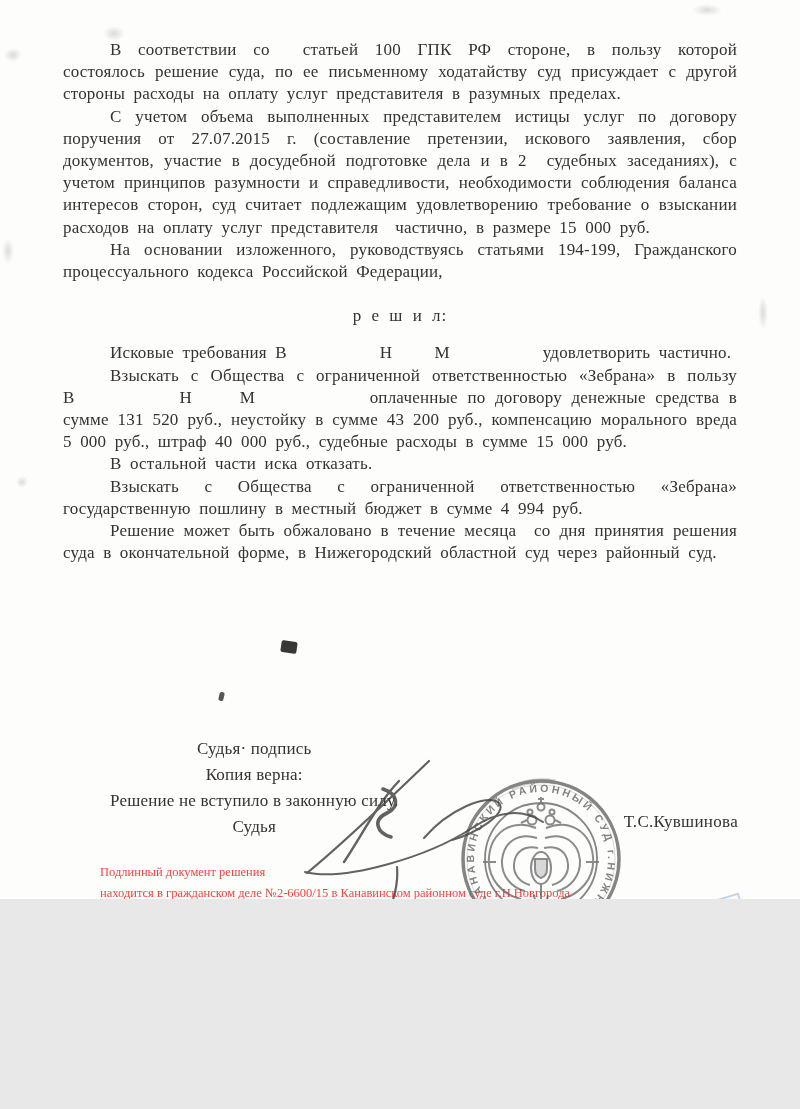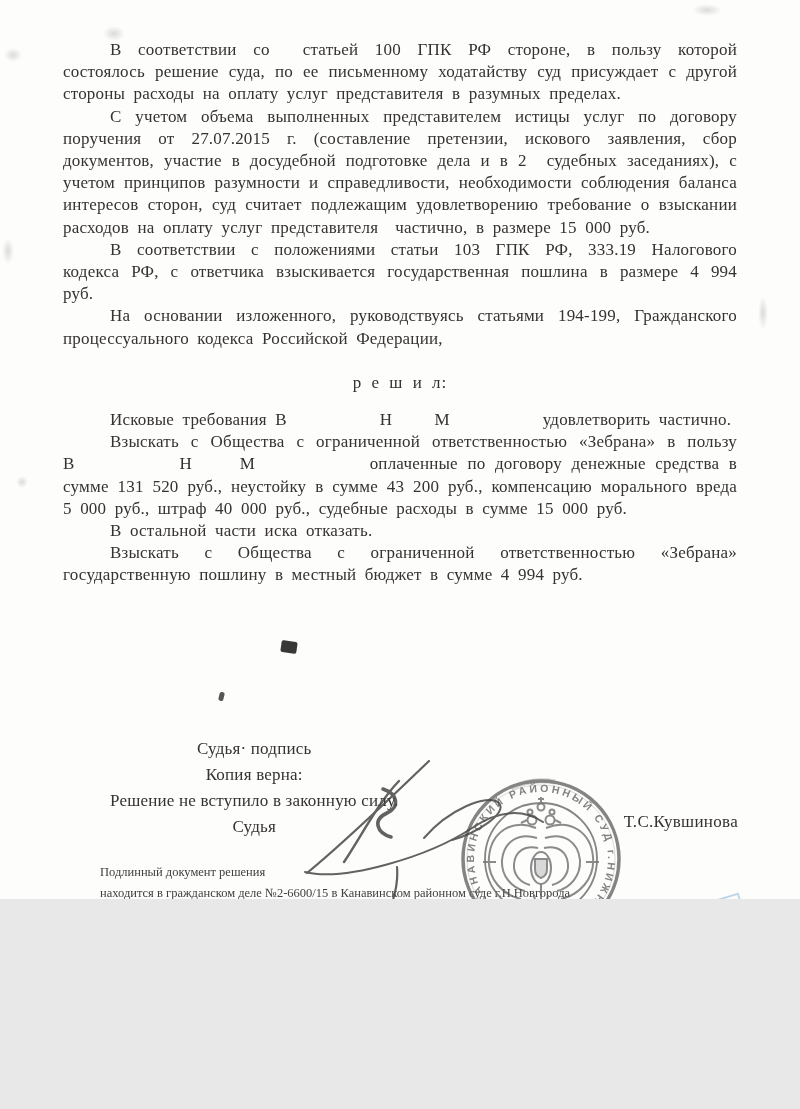--- a/index.html
+++ b/index.html
@@ -14,21 +14,21 @@
     font-size:17px;line-height:22.2px;text-align:justify;
     word-spacing:4px;letter-spacing:0.2px;
   }
   .para{margin:0;text-indent:47px;}
   .resolution{margin:22px 0 15px 0;text-align:center;text-indent:0;letter-spacing:1px;}
   
   .signoff{position:absolute;left:110px;top:736px;font-size:17px;line-height:26px;letter-spacing:0.2px;}
   .signoff p{margin:0;text-align:center;}
   .judge-name{position:absolute;right:62px;top:812px;font-size:17px;letter-spacing:0.3px;}
   
-  .cert{position:absolute;left:100px;top:862px;font-size:12.5px;line-height:21px;white-space:nowrap;color:#404040;}
+  .cert{position:absolute;left:100px;top:862px;font-size:12.5px;line-height:21px;white-space:nowrap;color:#ef4444;}
   .cert p{margin:0;}
   .secretary{position:absolute;left:100px;top:926px;font-size:12.5px;color:#3a3733;text-align:center;}
   .secretary-name{position:absolute;left:597px;top:923px;font-size:13px;color:#c2410c;}
   .page-number{position:absolute;left:728px;top:1060px;font-size:17px;color:#4a4a4a;}
   
   .smudge{position:absolute;border-radius:50%;
     background:radial-gradient(closest-side,rgba(140,140,140,.30),rgba(140,140,140,0));}
   .ink-blob{position:absolute;left:281px;top:641px;width:16px;height:12px;background:#1c1c1c;
     border-radius:2px;transform:rotate(8deg);opacity:.88;}
   .pen-mark{position:absolute;left:219px;top:692px;width:5px;height:9px;background:#2c2c2c;
@@ -61,27 +61,27 @@
   <div class="smudge" style="left:103px;top:26px;width:22px;height:15px;"></div>
   <div class="smudge" style="left:2px;top:238px;width:12px;height:26px;"></div>
   <div class="smudge" style="left:692px;top:4px;width:30px;height:12px;"></div>
   <div class="smudge" style="left:758px;top:296px;width:10px;height:34px;"></div>
   <div class="smudge" style="left:16px;top:476px;width:12px;height:12px;"></div>
   <div class="smudge" style="left:76px;top:1008px;width:14px;height:12px;"></div>
 
   <div class="body-text">
     <p class="para">В соответствии со&nbsp; статьей 100 ГПК РФ стороне, в пользу которой состоялось решение суда, по ее письменному ходатайству суд присуждает с другой стороны расходы на оплату услуг представителя в разумных пределах.</p>
     <p class="para">С учетом объема выполненных представителем истицы услуг по договору поручения от 27.07.2015 г. (составление претензии, искового заявления, сбор документов, участие в досудебной подготовке дела и в 2&nbsp; судебных заседаниях), с учетом принципов разумности и справедливости, необходимости соблюдения баланса интересов сторон, суд считает подлежащим удовлетворению требование о взыскании расходов на оплату услуг представителя&nbsp; частично, в размере 15&nbsp;000 руб.</p>
-    <p class="para">В соответствии с положениями статьи 103 ГПК РФ, 333.19 Налогового кодекса РФ, с ответчика взыскивается государственная пошлина в размере 4&nbsp;994 руб.</p>
     <p class="para">На основании изложенного, руководствуясь статьями 194-199, Гражданского процессуального кодекса Российской Федерации,</p>
     <p class="resolution">р е ш и л:</p>
     <p class="para">Исковые требования В&nbsp;&nbsp;&nbsp;&nbsp;&nbsp;&nbsp;&nbsp;&nbsp;&nbsp;&nbsp;&nbsp;Н&nbsp;&nbsp;&nbsp;&nbsp;&nbsp;М&nbsp;&nbsp;&nbsp;&nbsp;&nbsp;&nbsp;&nbsp;&nbsp;&nbsp;&nbsp;&nbsp;удовлетворить частично.</p>
     <p class="para">Взыскать с Общества с ограниченной ответственностью «Зебрана» в пользу В&nbsp;&nbsp;&nbsp;&nbsp;&nbsp;&nbsp;&nbsp;&nbsp;&nbsp;&nbsp;&nbsp;Н&nbsp;&nbsp;&nbsp;&nbsp;&nbsp;М&nbsp;&nbsp;&nbsp;&nbsp;&nbsp;&nbsp;&nbsp;&nbsp;&nbsp;&nbsp;&nbsp;&nbsp;оплаченные по договору денежные средства в сумме 131&nbsp;520 руб., неустойку в сумме 43&nbsp;200 руб., компенсацию морального вреда 5&nbsp;000 руб., штраф 40&nbsp;000 руб., судебные расходы в сумме 15&nbsp;000 руб.</p>
     <p class="para">В остальной части иска отказать.</p>
     <p class="para">Взыскать с Общества с ограниченной ответственностью «Зебрана» государственную пошлину в местный бюджет в сумме 4&nbsp;994 руб.</p>
+    <p class="para">Решение может быть обжаловано в течение месяца&nbsp; со дня принятия решения суда в окончательной форме, в Нижегородский областной суд через районный суд.</p>
   </div>
 
   <div class="signoff">
     <p>Судья· подпись</p>
     <p>Копия верна:</p>
     <p>Решение не вступило в законную силу.</p>
     <p>Судья</p>
   </div>
   <div class="judge-name">Т.С.Кувшинова</div>
 

